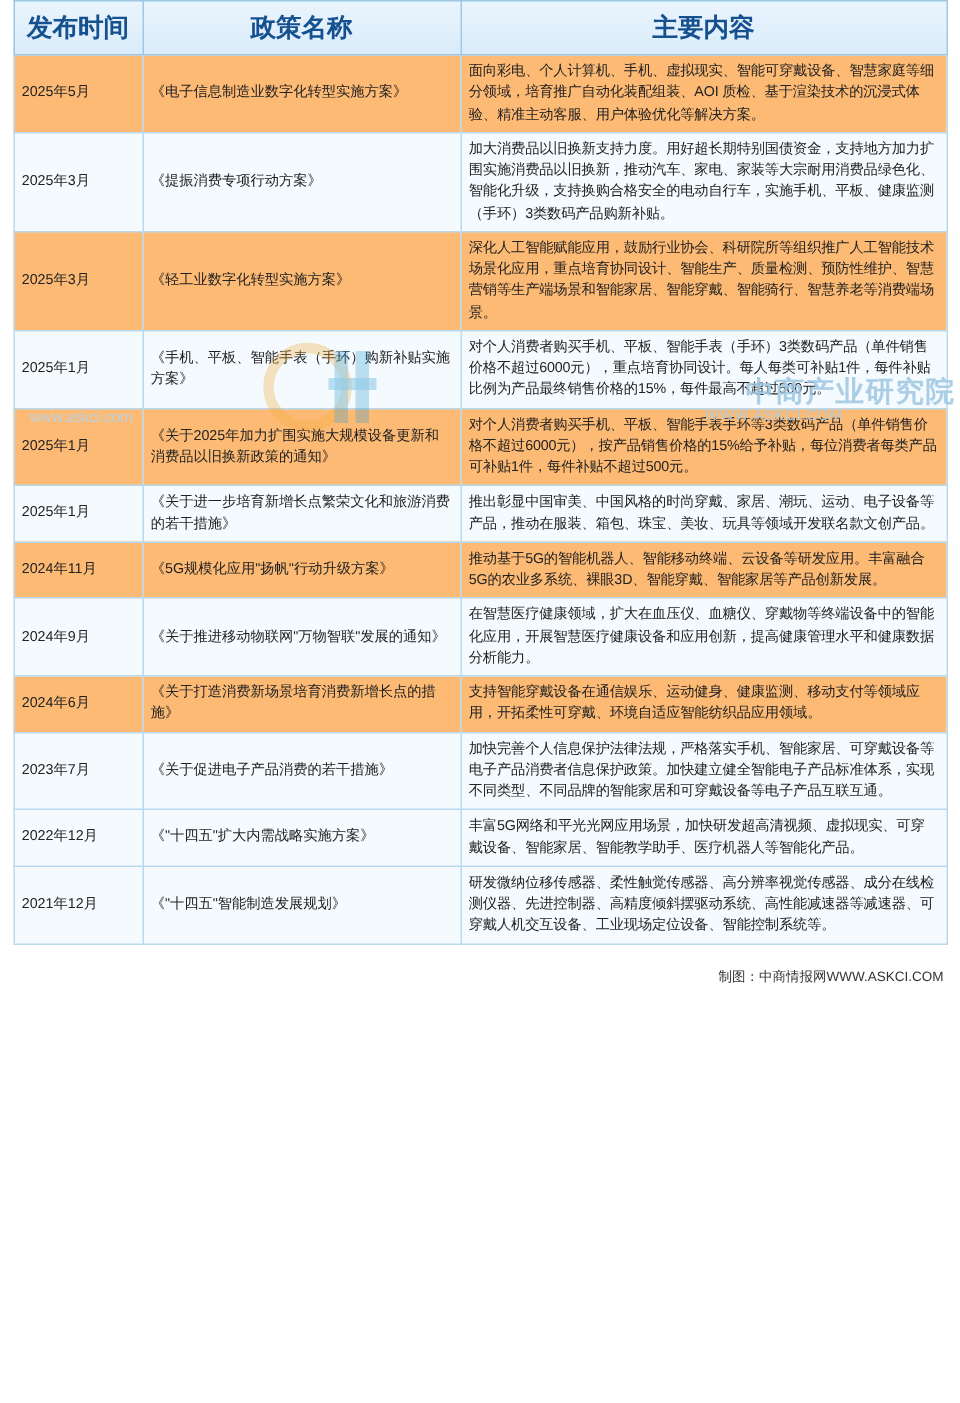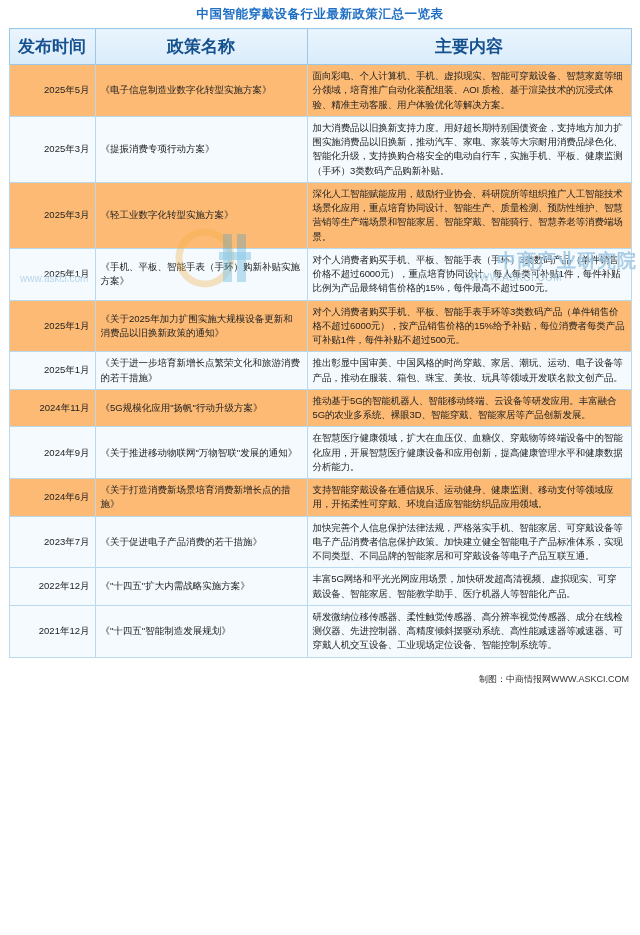--- a/index.html
+++ b/index.html
@@ -49,21 +49,21 @@
   table.policy td {
     border: 1px solid #b9d9ef;
     font-size: 9.5px;
     color: #222222;
     padding: 4px 5px;
     vertical-align: middle;
     line-height: 1.5;
   }
   td.col-date {
     width: 86px;
-    text-align: right;
+    text-align: left;
     color: #222;
     font-size: 9.6px;
   }
   td.col-name {
     width: 212px;
     text-align: left;
     font-size: 9.6px;
   }
   td.col-content {
     width: 324px;
@@ -124,21 +124,20 @@
     width: 96px;
     height: 72px;
     opacity: 0.5;
   }
 </style>
 </head>
 <body>
 
 <div class="page">
 
-  <div class="title">中国智能穿戴设备行业最新政策汇总一览表</div>
 
   <table class="policy">
     <thead>
       <tr>
         <th style="width:86px">发布时间</th>
         <th style="width:212px">政策名称</th>
         <th style="width:324px">主要内容</th>
       </tr>
     </thead>
     <tbody>

